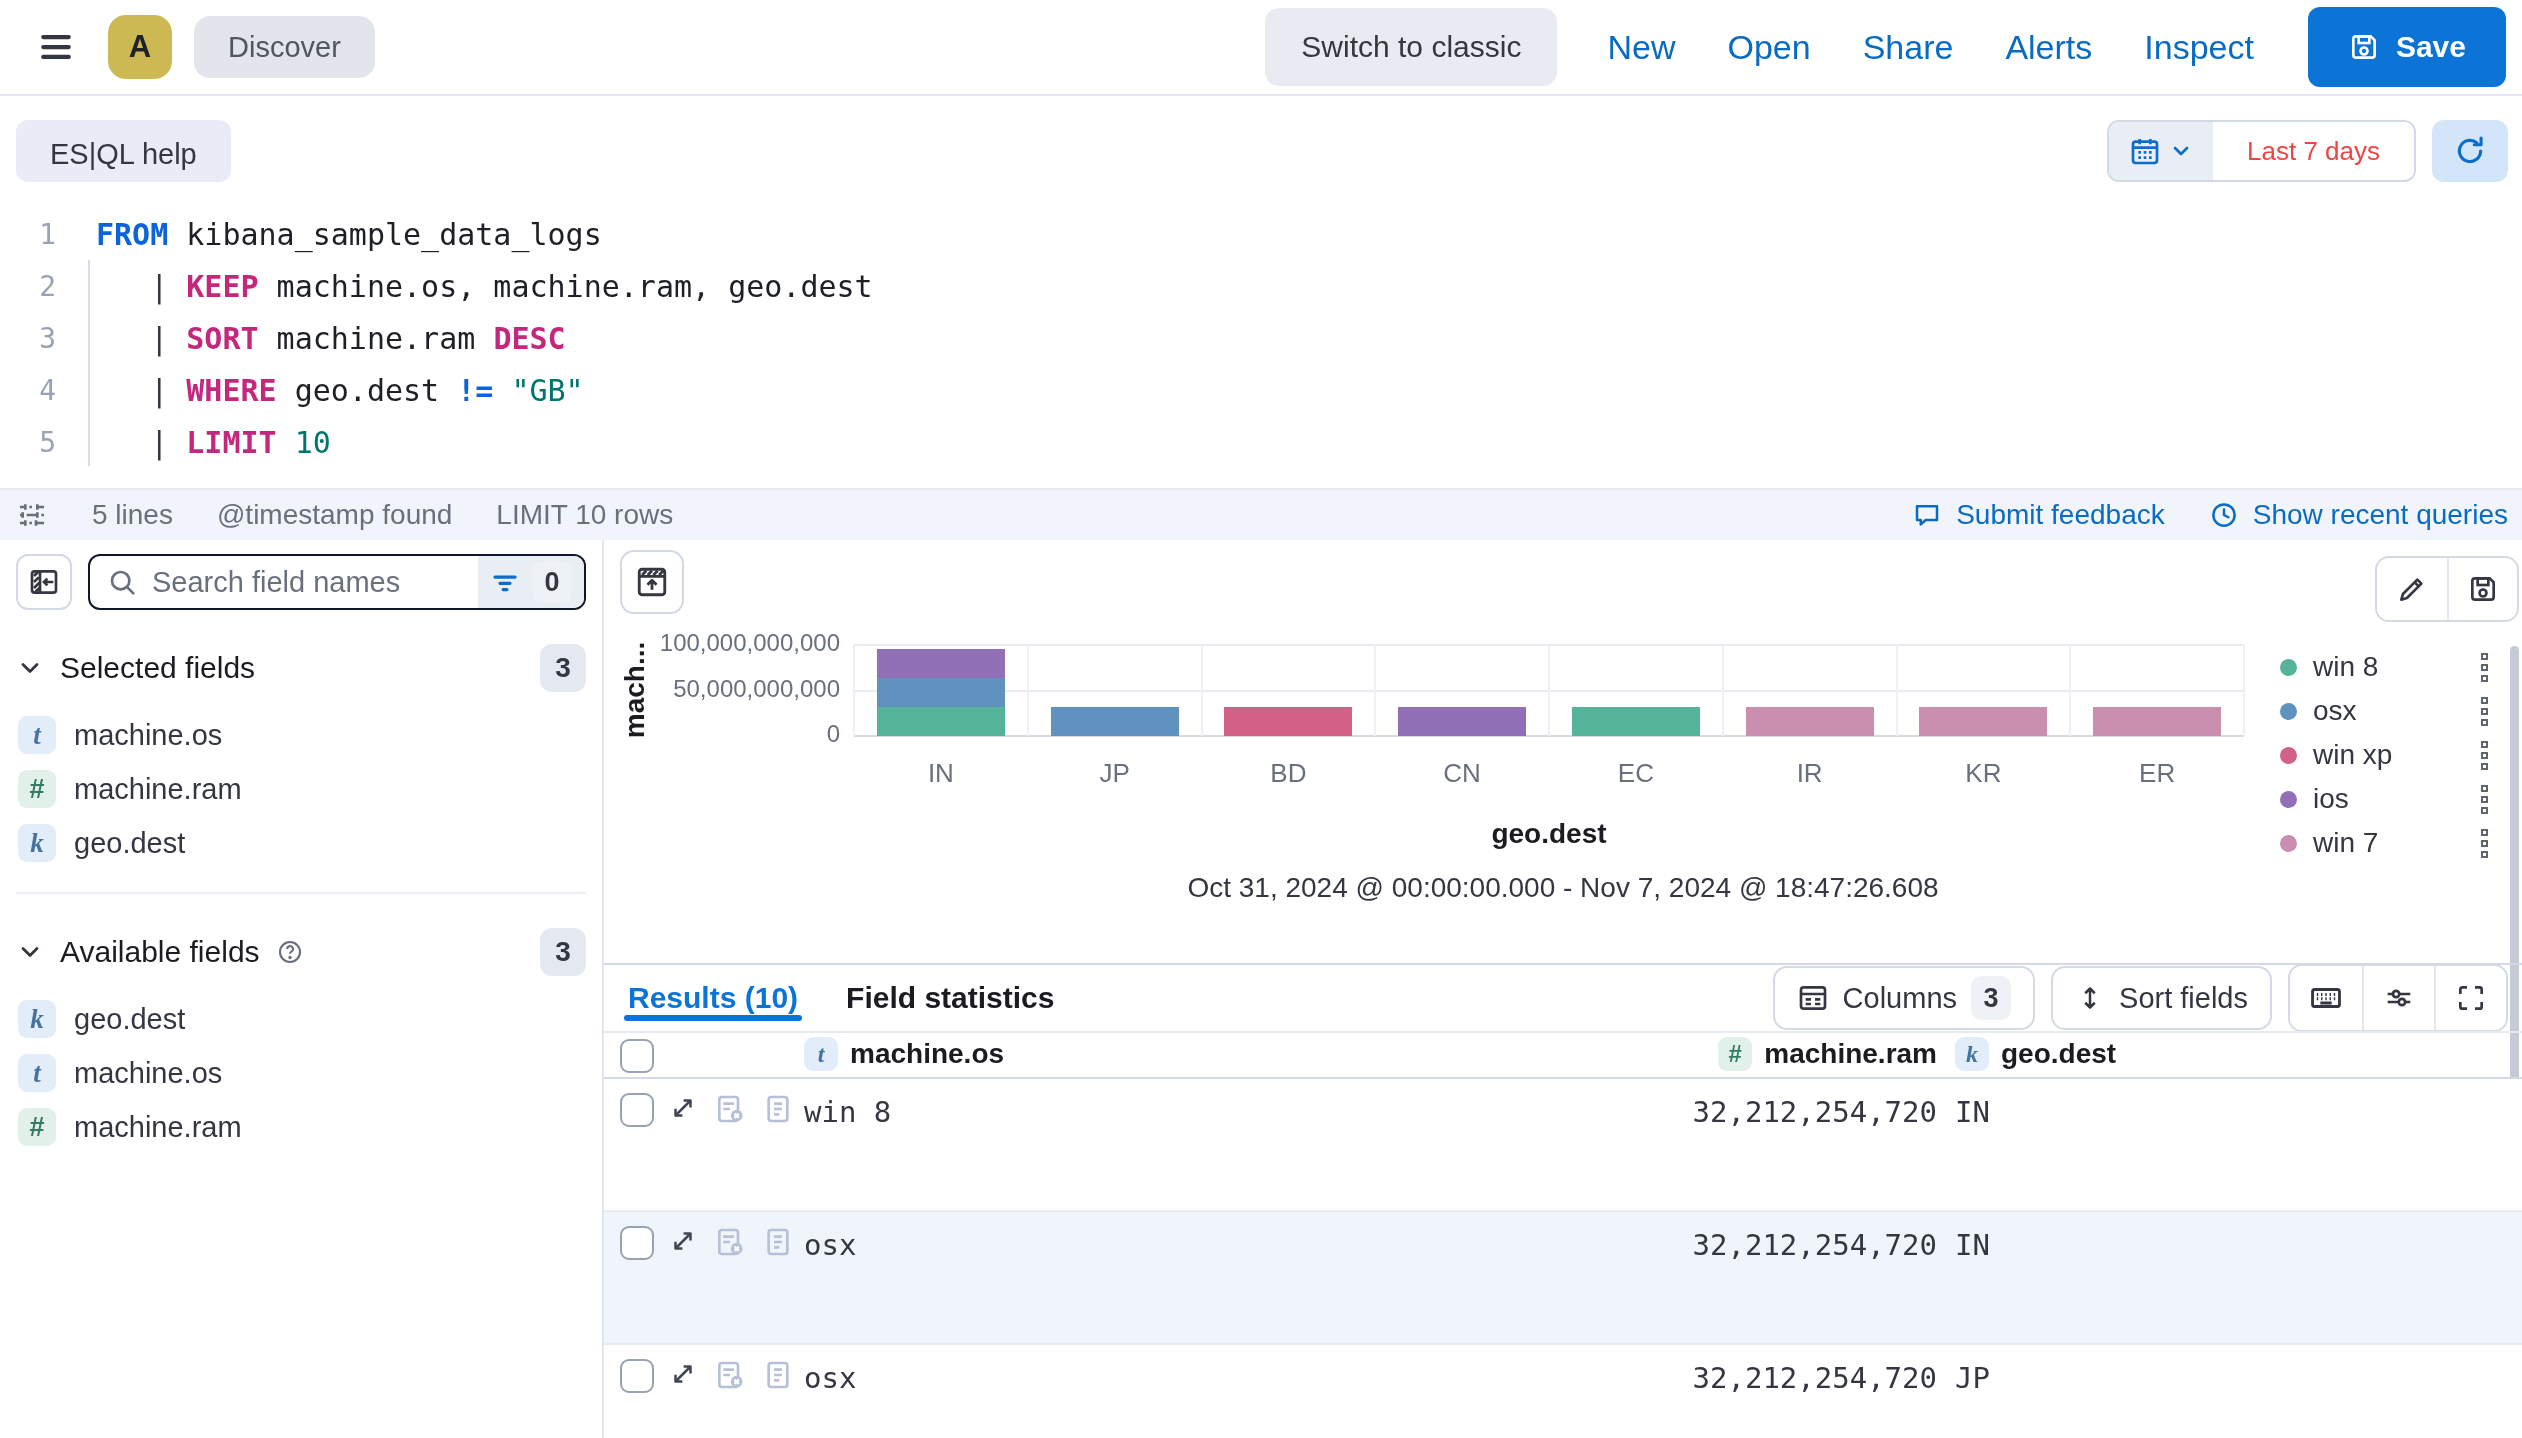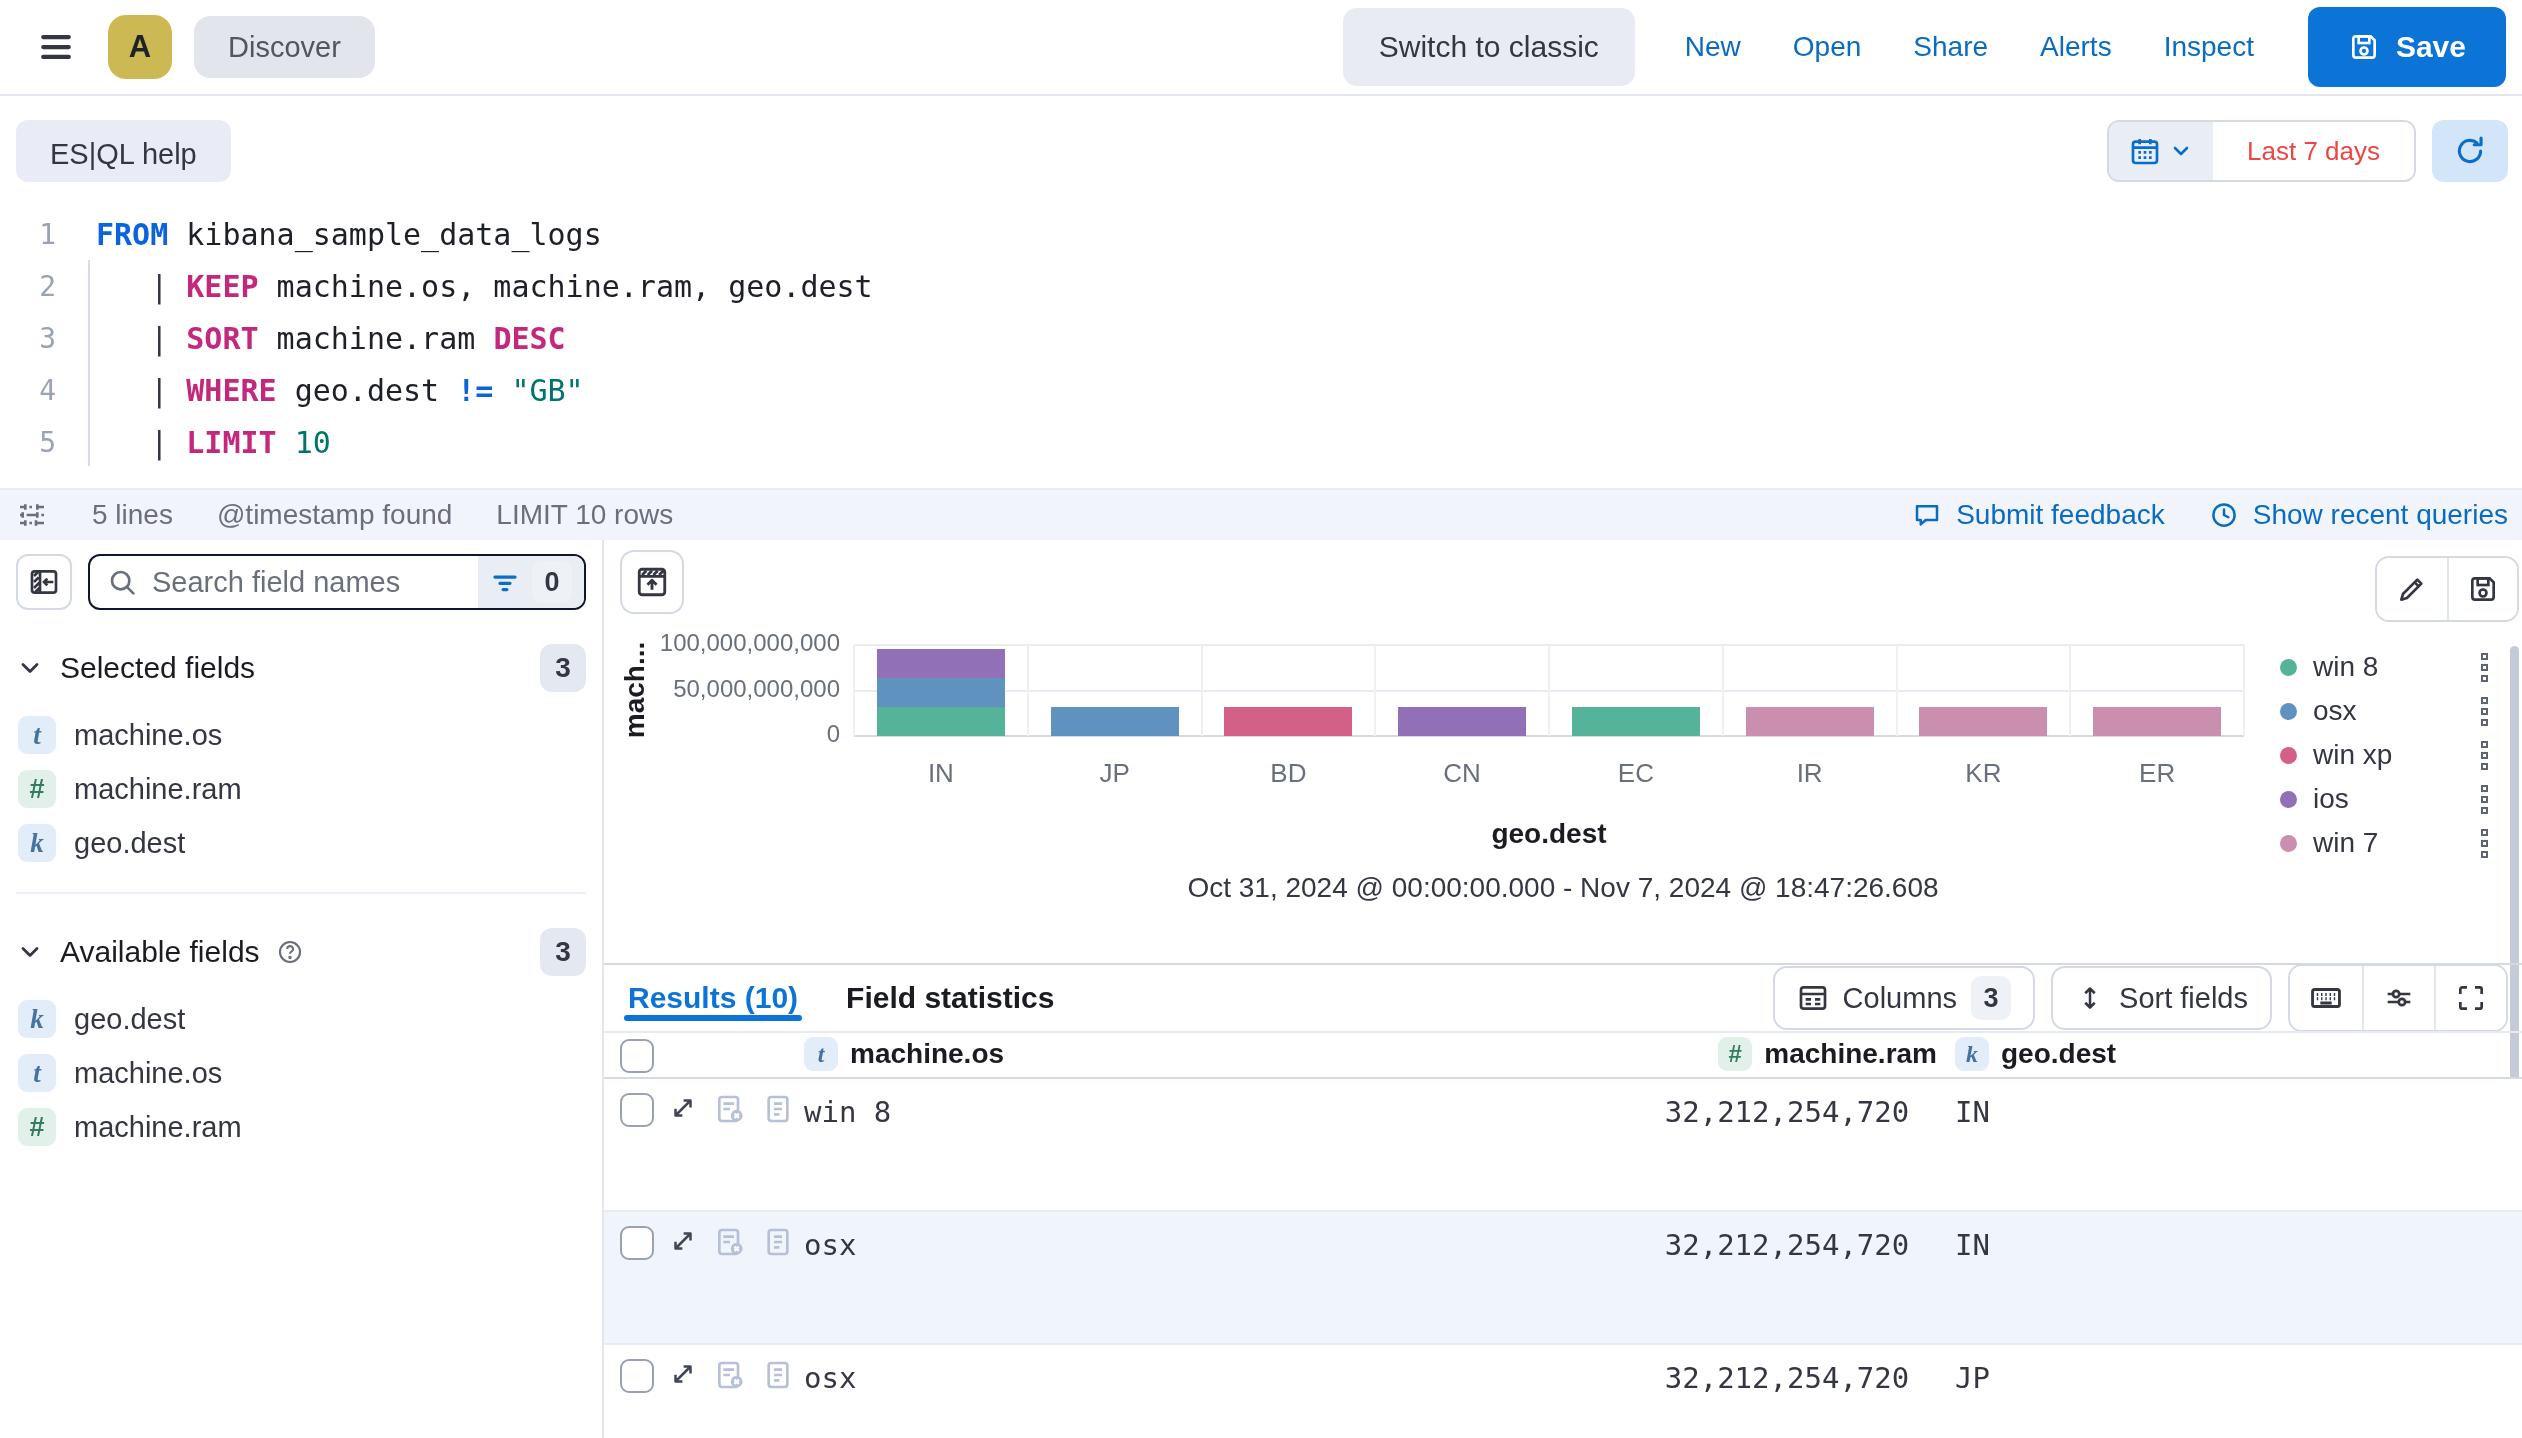--- a/index.html
+++ b/index.html
@@ -9,21 +9,21 @@
   button { font-family:inherit; }
 
   
   .topbar { height:96px; display:flex; align-items:center; padding:0 16px 0 30px; border-bottom:2px solid #e3e6ef; background:#fff; }
   .menu-btn { background:none; border:none; cursor:pointer; padding:6px; }
   .avatar { width:64px; height:64px; border-radius:18px; background:#cdb954; color:#1f2328; font-weight:700; font-size:31px; display:flex; align-items:center; justify-content:center; margin-left:26px; }
   .crumb { margin-left:22px; height:62px; padding:0 34px; background:#e3e5ec; border:none; border-radius:16px; color:#51565f; font-size:29px; font-weight:500; display:flex; align-items:center; cursor:pointer; }
   .topbar-right { margin-left:auto; display:flex; align-items:center; gap:50px; }
   .pill-btn { height:78px; padding:0 36px; background:#e9ebf3; border:none; border-radius:14px; color:#343741; font-size:30px; font-weight:500; cursor:pointer; }
   .toplinks { display:flex; align-items:center; gap:52px; }
-  .toplink { color:#0a6bc2; font-size:28px; font-weight:500; cursor:pointer; }
+  .toplink { color:#0a6bc2; font-size:34px; font-weight:500; cursor:pointer; }
   .save-btn { height:80px; padding:0 40px; background:#0b74d6; border:none; border-radius:12px; color:#fff; font-size:30px; font-weight:600; display:flex; align-items:center; gap:16px; cursor:pointer; margin-left:4px; }
 
   
   .query-toolbar { height:94px; display:flex; align-items:center; padding:16px 14px 0 16px; background:#fff; }
   .esql-help { height:62px; padding:18px 34px; background:#e9ecf6; border:none; border-radius:12px; font-size:29px; font-weight:500; color:#343741; cursor:pointer; }
   .qt-right { margin-left:auto; display:flex; align-items:center; gap:16px; }
   .date-group { height:62px; display:flex; align-items:stretch; border:2px solid #d3dae6; border-radius:12px; overflow:hidden; background:#fff; }
   .date-cal { width:104px; background:#e9edf4; display:flex; align-items:center; justify-content:center; gap:8px; border:none; cursor:pointer; }
   .date-label { padding:0 34px; display:flex; align-items:center; font-size:26px; color:#ef4444; cursor:pointer; background:#fff; border:none; }
   .refresh-btn { width:76px; height:62px; background:#d3e5f8; border:none; border-radius:12px; display:flex; align-items:center; justify-content:center; cursor:pointer; }
@@ -110,21 +110,21 @@
   .cb { width:34px; height:34px; border:2px solid #98a2b3; border-radius:9px; background:#fff; cursor:pointer; }
   .grid-head .cb { position:absolute; left:16px; top:6px; }
   .hcell { position:absolute; top:4px; display:flex; align-items:center; gap:12px; font-size:28px; font-weight:700; color:#1a1c21; }
   .hcell .tok { width:34px; height:34px; font-size:24px; }
   .trow { position:relative; height:133px; border-bottom:2px solid #e8ebf1; background:#fff; }
   .trow.shaded { background:#f0f4fb; }
   .trow .cb { position:absolute; left:16px; top:14px; }
   .row-ico { position:absolute; top:14px; cursor:pointer; }
   .mono { font-family:"DejaVu Sans Mono","Liberation Mono",monospace; font-size:29px; color:#343741; }
   .cell-os { position:absolute; left:200px; top:16px; }
-  .cell-ram { position:absolute; left:1033px; width:300px; top:16px; text-align:center; }
+  .cell-ram { position:absolute; left:1033px; width:300px; top:16px; text-align:right; }
   .cell-dest { position:absolute; left:1351px; top:16px; }
 </style>
 </head>
 <body>
 
 <header class="topbar">
   <button class="menu-btn">
     <span>
       <svg width="40" height="34" viewBox="0 0 24 24" fill="none" stroke="#343741" stroke-width="3" stroke-linecap="round">
           <path d="M3 5h18M3 12h18M3 19h18"></path>

